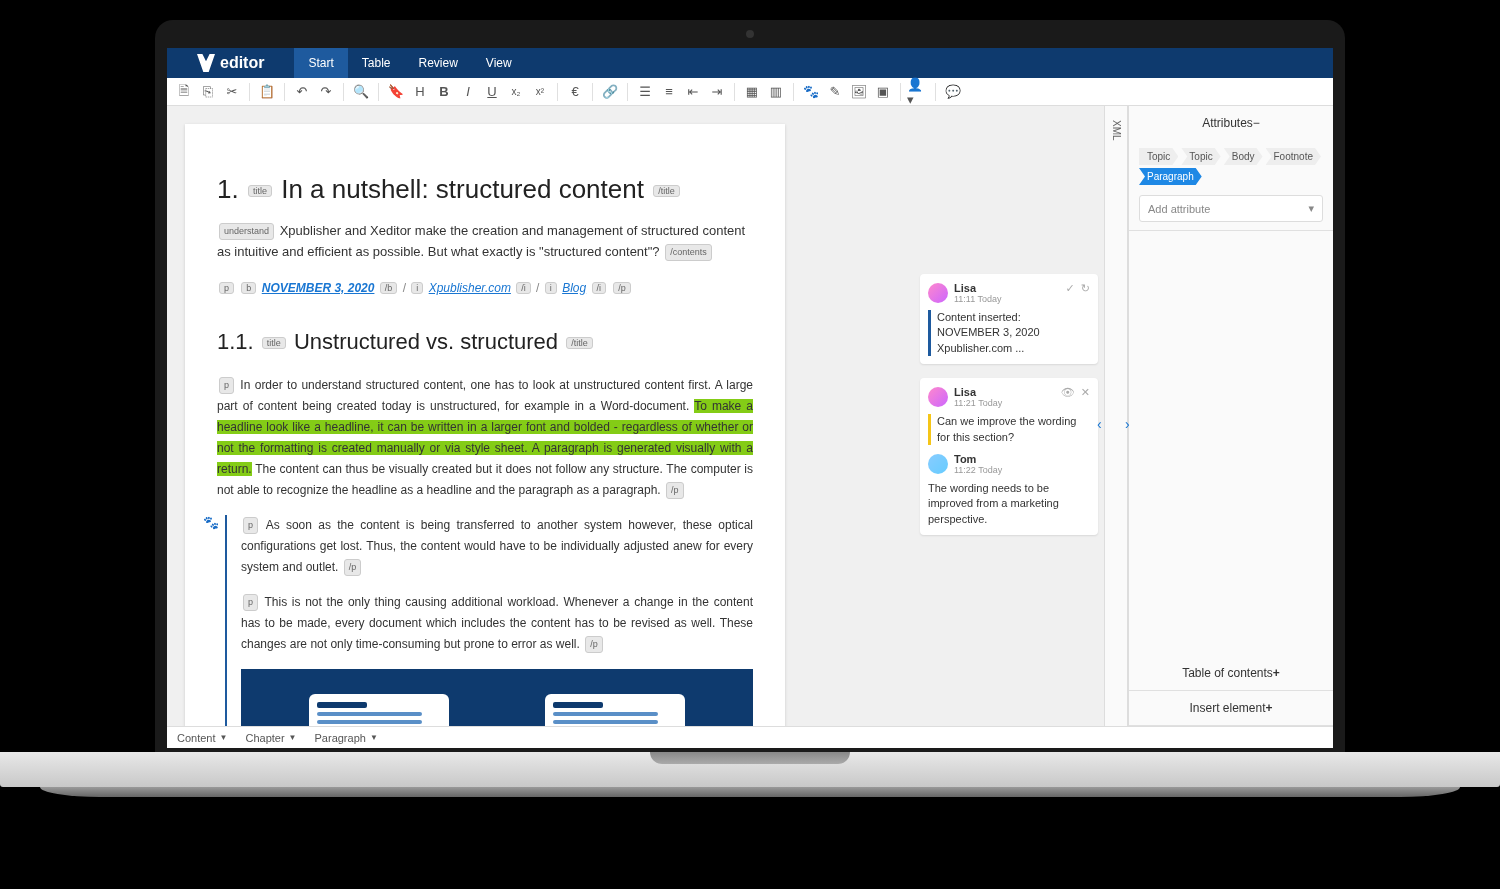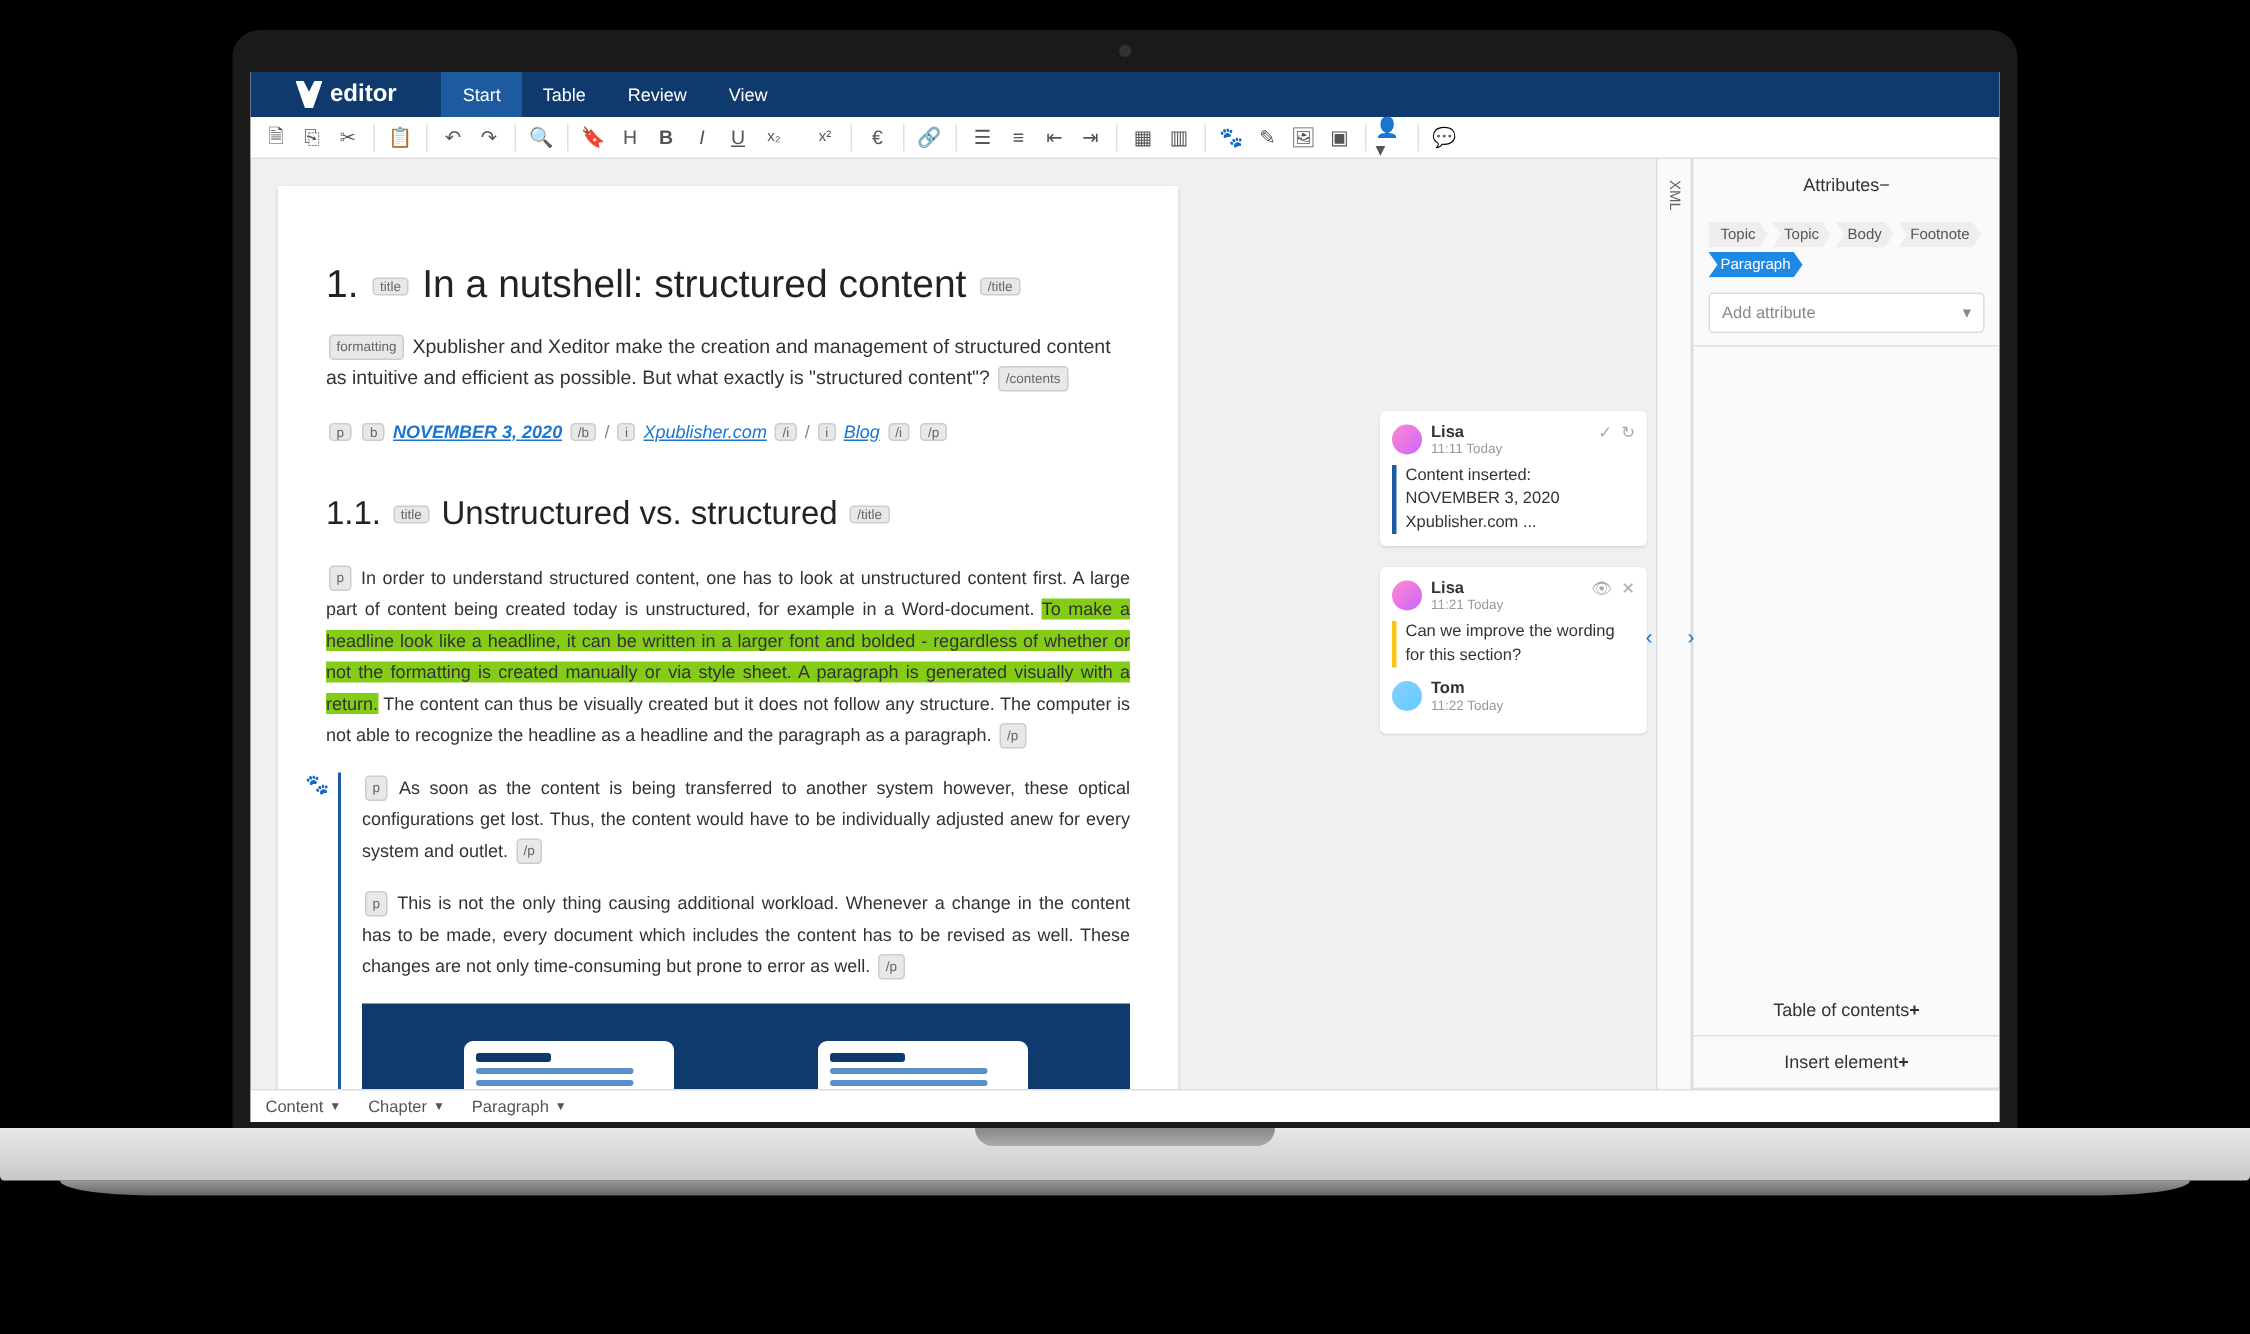--- a/index.html
+++ b/index.html
@@ -101,21 +101,21 @@
           <div class="tb-btn">↷</div>
           <div class="tb-sep"></div>
           <div class="tb-btn">🔍</div>
           <div class="tb-sep"></div>
           <div class="tb-btn">🔖</div>
           <div class="tb-btn">H</div>
           <div class="tb-btn" style="font-weight: bold;">B</div>
           <div class="tb-btn" style="font-style: italic;">I</div>
           <div class="tb-btn" style="text-decoration: underline;">U</div>
           <div class="tb-btn" style="font-size: 10px;">x₂</div>
-          <div class="tb-btn" style="font-size: 10px; margin-left: 10px;">x²</div>
+          <div class="tb-btn" style="font-size: 10px;">x²</div>
           <div class="tb-sep"></div>
           <div class="tb-btn">€</div>
           <div class="tb-sep"></div>
           <div class="tb-btn">🔗</div>
           <div class="tb-sep"></div>
           <div class="tb-btn">☰</div>
           <div class="tb-btn">≡</div>
           <div class="tb-btn">⇤</div>
           <div class="tb-btn">⇥</div>
           <div class="tb-sep"></div>
@@ -138,21 +138,21 @@
             <div class="doc">
 
               <div class="h1">
                 <span>1.</span>
                 <span class="tag">title</span>
                 <span>In a nutshell: structured content</span>
                 <span class="tag">/title</span>
               </div>
 
               <div class="shortdesc">
-                <span class="tag">formatting</span>
+                <span class="tag">understand</span>
                 <span>Xpublisher and Xeditor make the creation and management of structured content as intuitive and efficient as possible. But what exactly is "structured content"?</span>
                 <span class="tag">/contents</span>
               </div>
 
               <div class="meta-line">
                 <span class="tag">p</span>
                 <span class="tag">b</span>
                 <a href="#" class="date">NOVEMBER 3, 2020</a>
                 <span class="tag">/b</span>
                 <span> / </span>
@@ -239,20 +239,21 @@
                   </div>
                 </div>
                 <div class="c-body yellow">Can we improve the wording for this section?</div>
                 <div class="c-head" style="margin-top:8px">
                   <div class="avatar male"></div>
                   <div>
                     <div class="c-name">Tom</div>
                     <div class="c-time">11:22 Today</div>
                   </div>
                 </div>
+                <div class="reply">The wording needs to be improved from a marketing perspective.</div>
               </div>
             </div>
         </div>
 
         <div class="xml-strip">
           <span class="xml-label">XML</span>
           <div class="collapse-arrows">
             <span>‹</span>
             <span style="position:absolute;left:28px">›</span>
           </div>

